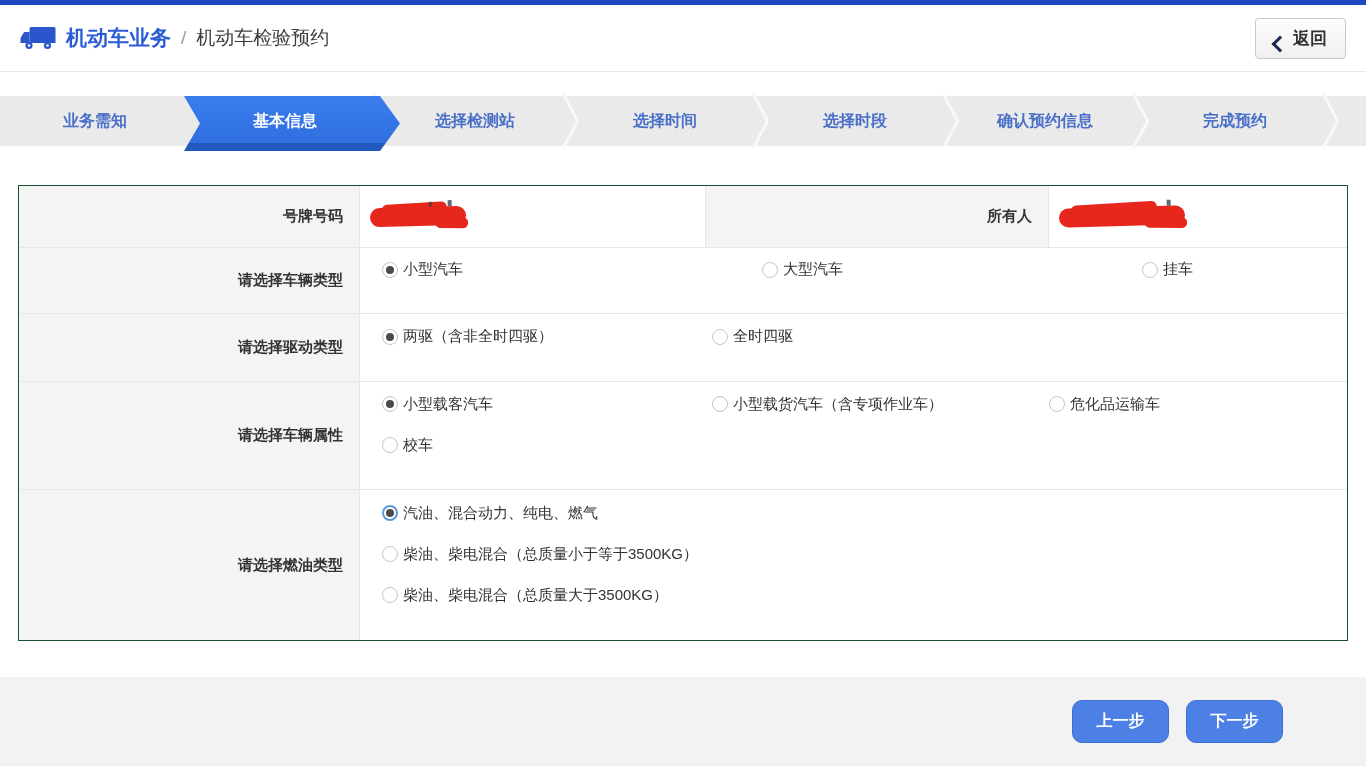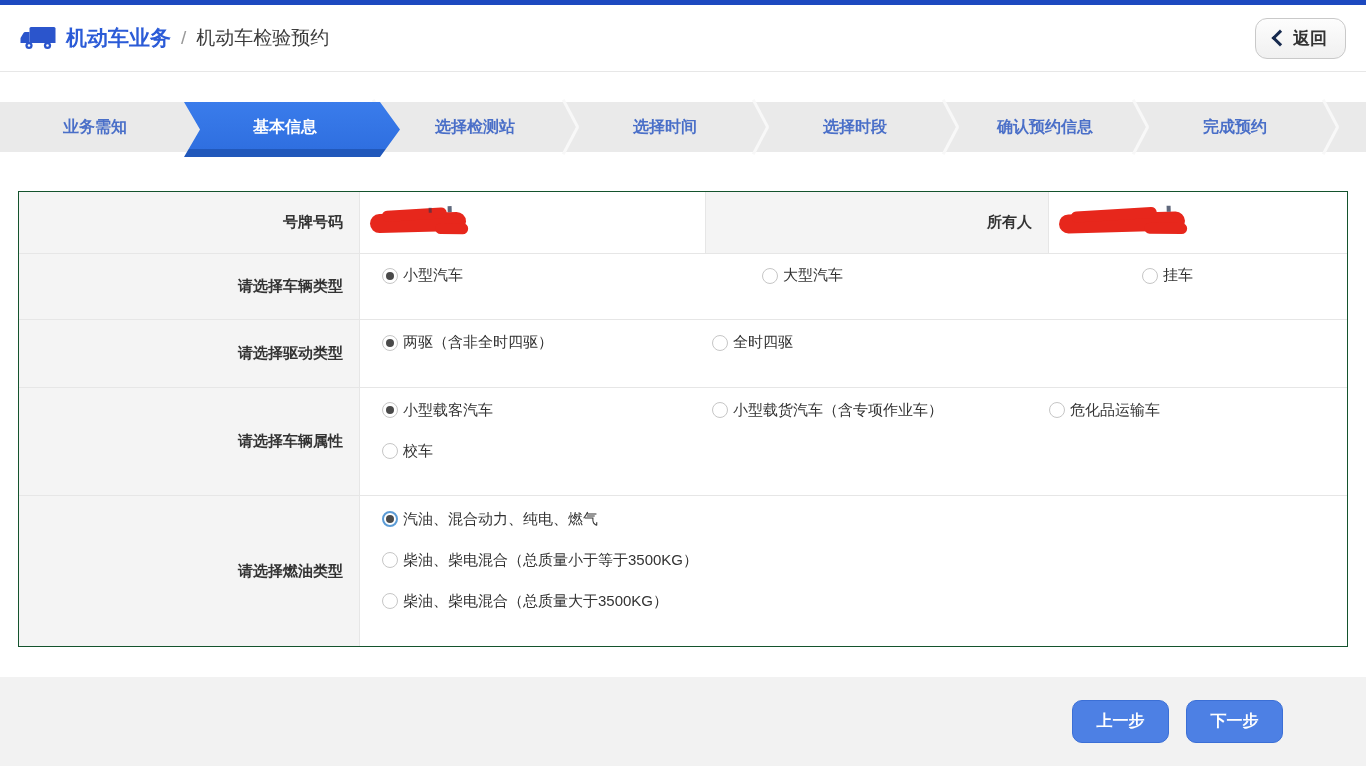--- a/index.html
+++ b/index.html
@@ -8,26 +8,26 @@
     font-family:"Liberation Sans","DejaVu Sans",sans-serif;color:#333;position:relative;
   }
   
   .top-stripe{height:5px;background:#1d49c0}
   .header{height:67px;border-bottom:1px solid #e7e7e7;display:flex;align-items:center;padding:0 20px;background:#fff;box-sizing:border-box}
   .brand{display:flex;align-items:center}
   .truck-icon{width:36px;height:28px;margin-right:10px;flex:none}
   .title{color:#2b5bd7;font-size:21px;font-weight:bold;cursor:pointer}
   .crumb-sep{color:#999;font-size:19px;margin:0 10px}
   .subtitle{color:#3c3c3c;font-size:19px}
-  .back-btn{margin-left:auto;display:flex;align-items:center;background:linear-gradient(#fdfdfd,#f0f0f0);
-    border:1px solid #c9c9c9;border-radius:12px;padding:8px 18px;font-size:17px;font-weight:bold;color:#333;cursor:pointer;
+  .back-btn{margin-left:auto;display:flex;align-items:flex-end;background:linear-gradient(#fdfdfd,#f0f0f0);
+    border:1px solid #c9c9c9;border-radius:4px;padding:8px 18px;font-size:17px;font-weight:bold;color:#333;cursor:pointer;
     font-family:inherit}
   .back-chev{width:9px;height:9px;border-left:3px solid #16294e;border-bottom:3px solid #16294e;transform:rotate(45deg);margin-right:7px}
   
-  .steps{margin-top:30px;height:50px;background:#eaeaea;display:flex;position:relative}
+  .steps{margin-top:24px;height:50px;background:#eaeaea;display:flex;position:relative}
   .step{width:190px;display:flex;align-items:center;justify-content:center;font-size:16px;font-weight:bold;
     color:#4a6fc8;position:relative;cursor:pointer}
   .chev{position:absolute;left:-9px;top:0;width:18px;height:50px;pointer-events:none}
   .chev::before{content:"";position:absolute;left:8px;top:-4px;width:3px;height:31px;background:#f8f8f8;transform:rotate(-28deg)}
   .chev::after{content:"";position:absolute;left:8px;bottom:-4px;width:3px;height:31px;background:#f8f8f8;transform:rotate(28deg)}
   .step.active{color:#fff;z-index:2}
   .step.active::before{content:"";position:absolute;left:-6px;right:-20px;top:0;bottom:-5px;z-index:-1;
     background:linear-gradient(#3a7ceb,#2f6fe0 86%,#2158bb 86%);
     clip-path:polygon(0 0,calc(100% - 20px) 0,100% 50%,calc(100% - 20px) 100%,0 100%,16px 50%)}
   .steps .filler{flex:1;position:relative}

